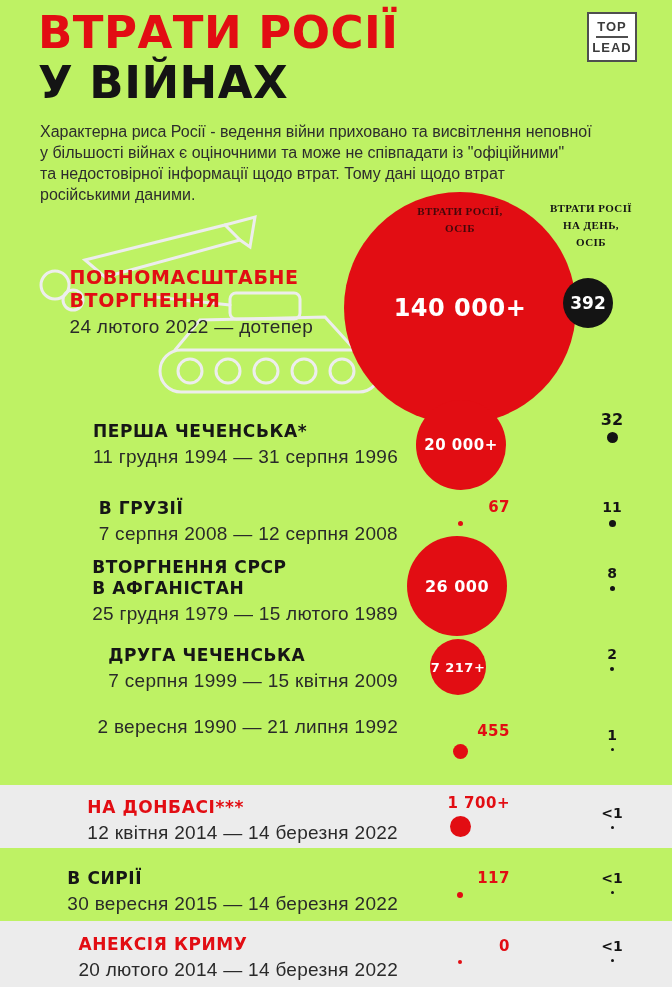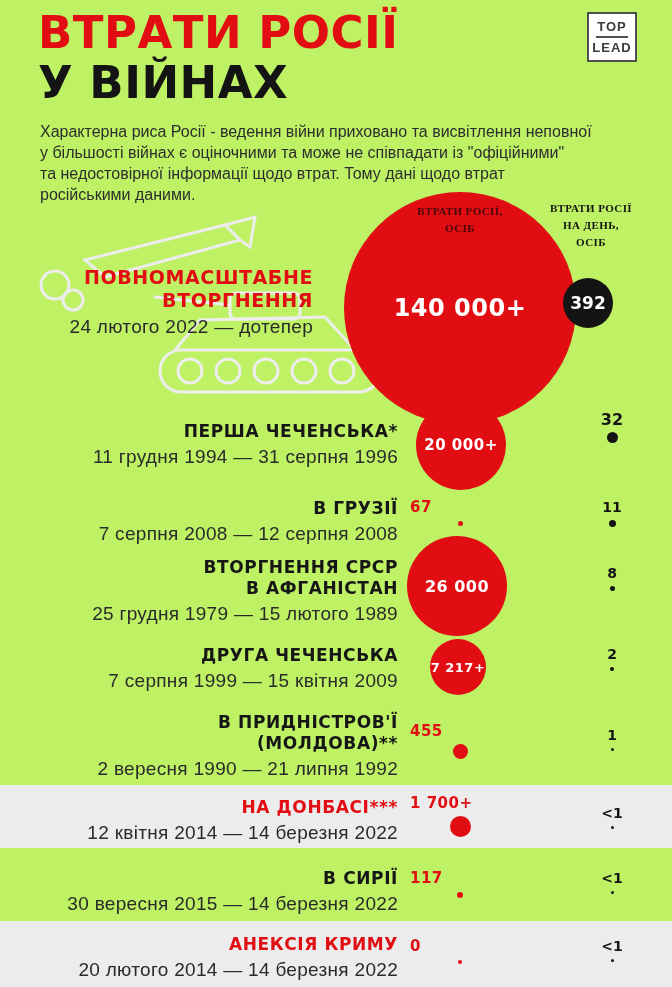--- a/index.html
+++ b/index.html
@@ -21,37 +21,37 @@
   .col-head{position:absolute;font-size:11px;font-weight:bold;letter-spacing:.4px;
             text-align:center;white-space:pre-line;line-height:17px;
             font-family:Liberation Serif, serif;}
   .ch-left{left:375px;top:203px;width:170px;color:#45080a;}
   .ch-right{left:516px;top:200px;width:150px;color:#141414;}
   
   .band{position:absolute;left:0;width:672px;background:#ececec;}
   .band1{top:785px;height:63px;}
   .band2{top:921px;height:66px;}
   
-  .war{position:absolute;right:274px;text-align:right;}
+  .war{position:absolute;right:274px;}
   .war.w1{right:359px;}
   .war-name{font-family:"DejaVu Sans","Liberation Sans",sans-serif;font-weight:bold;
             font-size:17px;line-height:21px;letter-spacing:.6px;color:#161616;white-space:pre-line;}
   .war.w1 .war-name{font-size:19px;line-height:23px;}
   .name-red .war-name{color:#e20d13;}
   .war-date{font-size:19px;line-height:24px;letter-spacing:.3px;color:#2a2a2a;margin-top:3px;}
   
   .bubble{position:absolute;background:#e20d13;border-radius:50%;color:#fff;
           display:flex;align-items:center;justify-content:center;font-weight:bold;
           font-family:"DejaVu Sans","Liberation Sans",sans-serif;letter-spacing:.5px;}
   .b1{left:344px;top:192px;width:232px;height:232px;font-size:24px;}
   .b2{left:416px;top:400px;width:90px;height:90px;font-size:15px;}
   .b3{left:407px;top:536px;width:100px;height:100px;font-size:16px;}
   .b4{left:430px;top:639px;width:56px;height:56px;font-size:13px;}
   
-  .lost{position:absolute;left:410px;width:100px;text-align:left;color:#e20d13;}
+  .lost{position:absolute;left:410px;width:100px;text-align:right;color:#e20d13;}
   .lost .nd-num{font-family:"DejaVu Sans","Liberation Sans",sans-serif;font-weight:bold;
                 font-size:15px;line-height:17px;letter-spacing:.5px;}
   .nd-dot{border-radius:50%;background:#e20d13;margin:5px auto 0;}
   
   .day-bubble{position:absolute;left:563px;top:278px;width:50px;height:50px;border-radius:50%;
               background:#141414;color:#fff;display:flex;align-items:center;justify-content:center;
               font-family:"DejaVu Sans","Liberation Sans",sans-serif;font-weight:bold;font-size:17px;}
   .day{position:absolute;left:580px;width:64px;text-align:center;color:#141414;}
   .day .nd-num{font-family:"DejaVu Sans","Liberation Sans",sans-serif;font-weight:bold;
                font-size:14px;line-height:16px;}
@@ -155,22 +155,20 @@
   <div class="war" style="top:645px">
     <div class="war-name">ДРУГА ЧЕЧЕНСЬКА</div>
     <div class="war-date">7 серпня 1999 — 15 квітня 2009</div>
   </div>
   <div class="day" style="top:646px">
     <div class="nd-num">2</div>
     <div class="nd-dot" style="width:4px;height:4px"></div>
   </div>
 
   <div class="war" style="top:712px">
-    <div class="war-name">В ПРИДНІСТРОВ'Ї
-(МОЛДОВА)**</div>
     <div class="war-date">2 вересня 1990 — 21 липня 1992</div>
   </div>
   <div class="lost" style="top:723px">
     <div class="nd-num">455</div>
     <div class="nd-dot" style="width:15px;height:15px;margin-top:4px"></div>
   </div>
   <div class="day" style="top:727px">
     <div class="nd-num">1</div>
     <div class="nd-dot" style="width:3px;height:3px"></div>
   </div>

